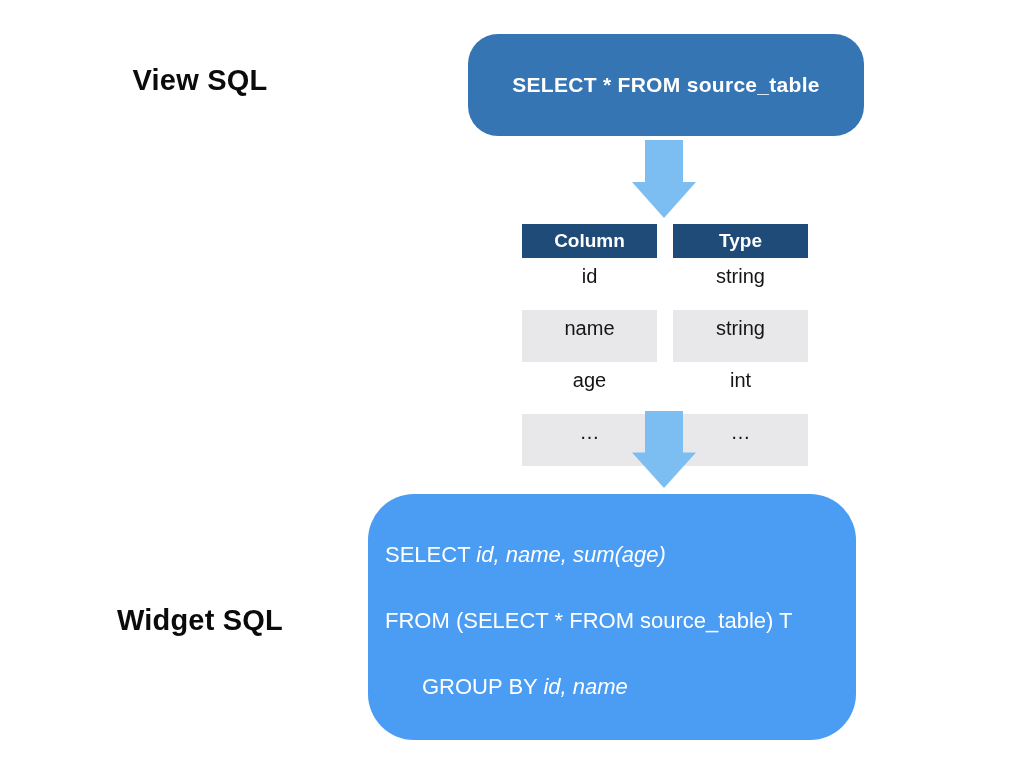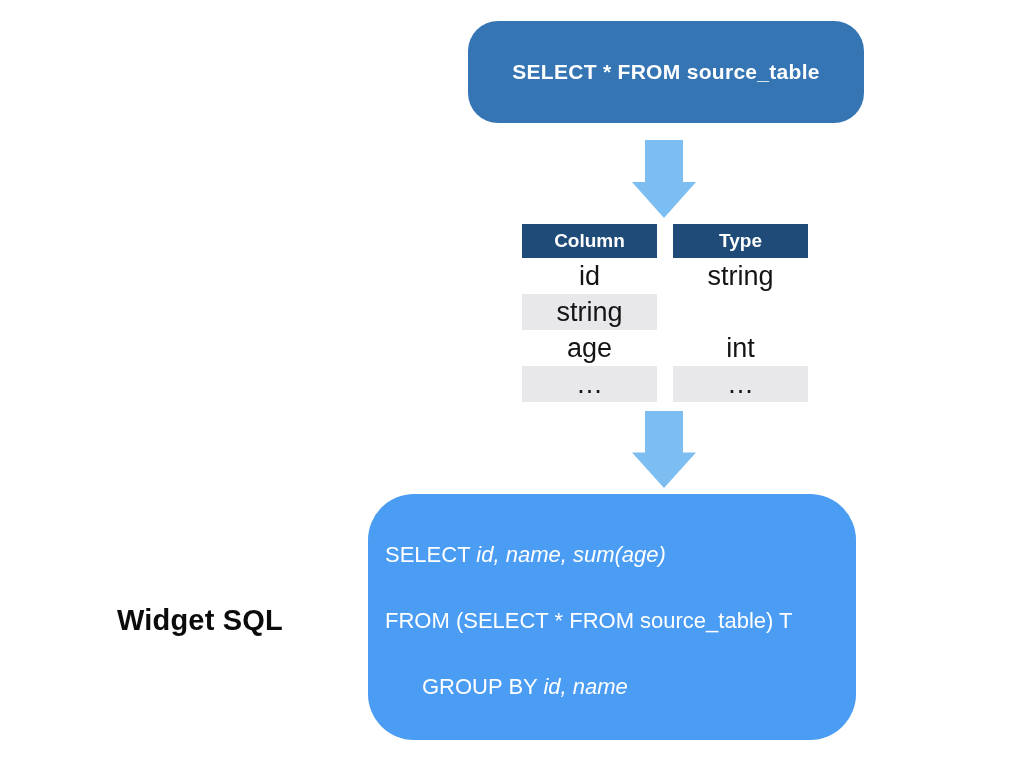--- a/index.html
+++ b/index.html
@@ -24,21 +24,21 @@
     line-height: 32px;
     letter-spacing: 0.2px;
   }
   .stage-label.view-sql   { top: 64px; }
   .stage-label.view-model { top: 298px; }
   .stage-label.widget-sql { top: 604px; }
 
   
   .view-sql-box {
     position: absolute;
-    left: 468px; top: 21px;
+    left: 468px; top: 34px;
     width: 396px; height: 102px;
     background: #3575B4;
     border-radius: 30px;
     display: flex; align-items: center; justify-content: center;
   }
   .view-sql-box .sql-text {
     color: #ffffff;
     font-size: 21px;
     font-weight: 700;
     letter-spacing: 0.3px;
@@ -65,23 +65,23 @@
   .vm-row.header .cell {
     background: #1F4B78;
     color: #ffffff;
     font-weight: 700;
     font-size: 19px;
     height: 34px;
     line-height: 34px;
   }
   .vm-row .cell {
     text-align: center;
-    font-size: 27px;
+    font-size: 20px;
     color: #141414;
-    height: 36px;
+    height: 52px;
     line-height: 36px;
     background: #ffffff;
   }
   .vm-row.alt .cell { background: #E8E8EB; }
 
   
   .widget-sql-box {
     position: absolute;
     left: 368px; top: 494px;
     width: 488px; height: 246px;
@@ -101,20 +101,21 @@
   .sql-line.line-from    { top: 113px; }
   .sql-line.line-groupby { top: 179px; margin-left: 37px; }
   .seg-italic { font-style: italic; }
   .seg-bold   { font-weight: 400; }
 </style>
 </head>
 <body>
 
 <div class="canvas">
 
+  <div class="stage-label view-sql">View SQL</div>
   <div class="stage-label widget-sql">Widget SQL</div>
 
   <div class="view-sql-box">
     <span class="sql-text">SELECT * FROM source_table</span>
   </div>
 
   <div class="flow-arrow arrow-1">
     <svg viewBox="0 0 64 78" preserveAspectRatio="none" aria-hidden="true">
       <polygon points="13,0 51,0 51,42 64,42 32,78 0,42 13,42" fill="#7DBEF2"></polygon>
     </svg>
@@ -123,20 +124,21 @@
   <div class="view-model-table">
     <div class="vm-row header">
       <div class="cell">Column</div>
       <div class="cell">Type</div>
     </div>
     <div class="vm-row">
       <div class="cell">id</div>
       <div class="cell">string</div>
     </div>
     <div class="vm-row alt">
+      <div class="cell">name</div>
       <div class="cell">string</div>
     </div>
     <div class="vm-row">
       <div class="cell">age</div>
       <div class="cell">int</div>
     </div>
     <div class="vm-row alt">
       <div class="cell">…</div>
       <div class="cell">…</div>
     </div>

